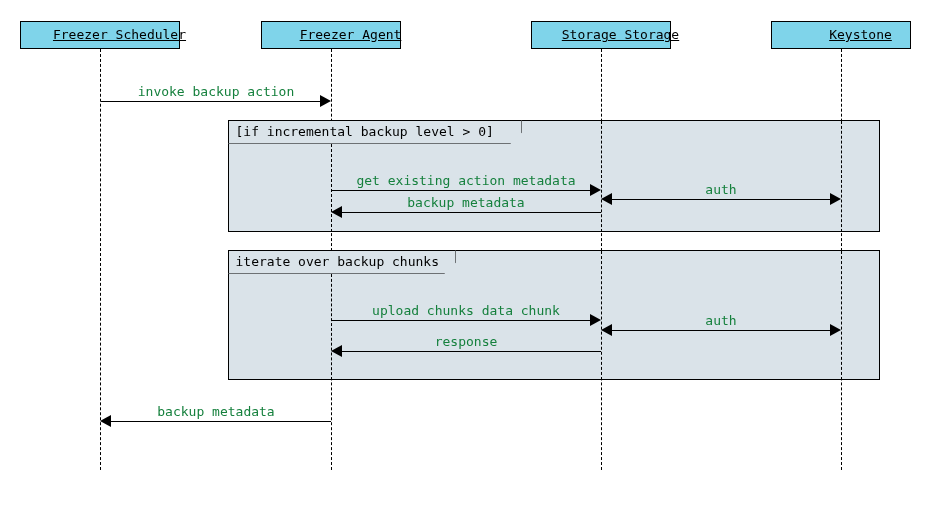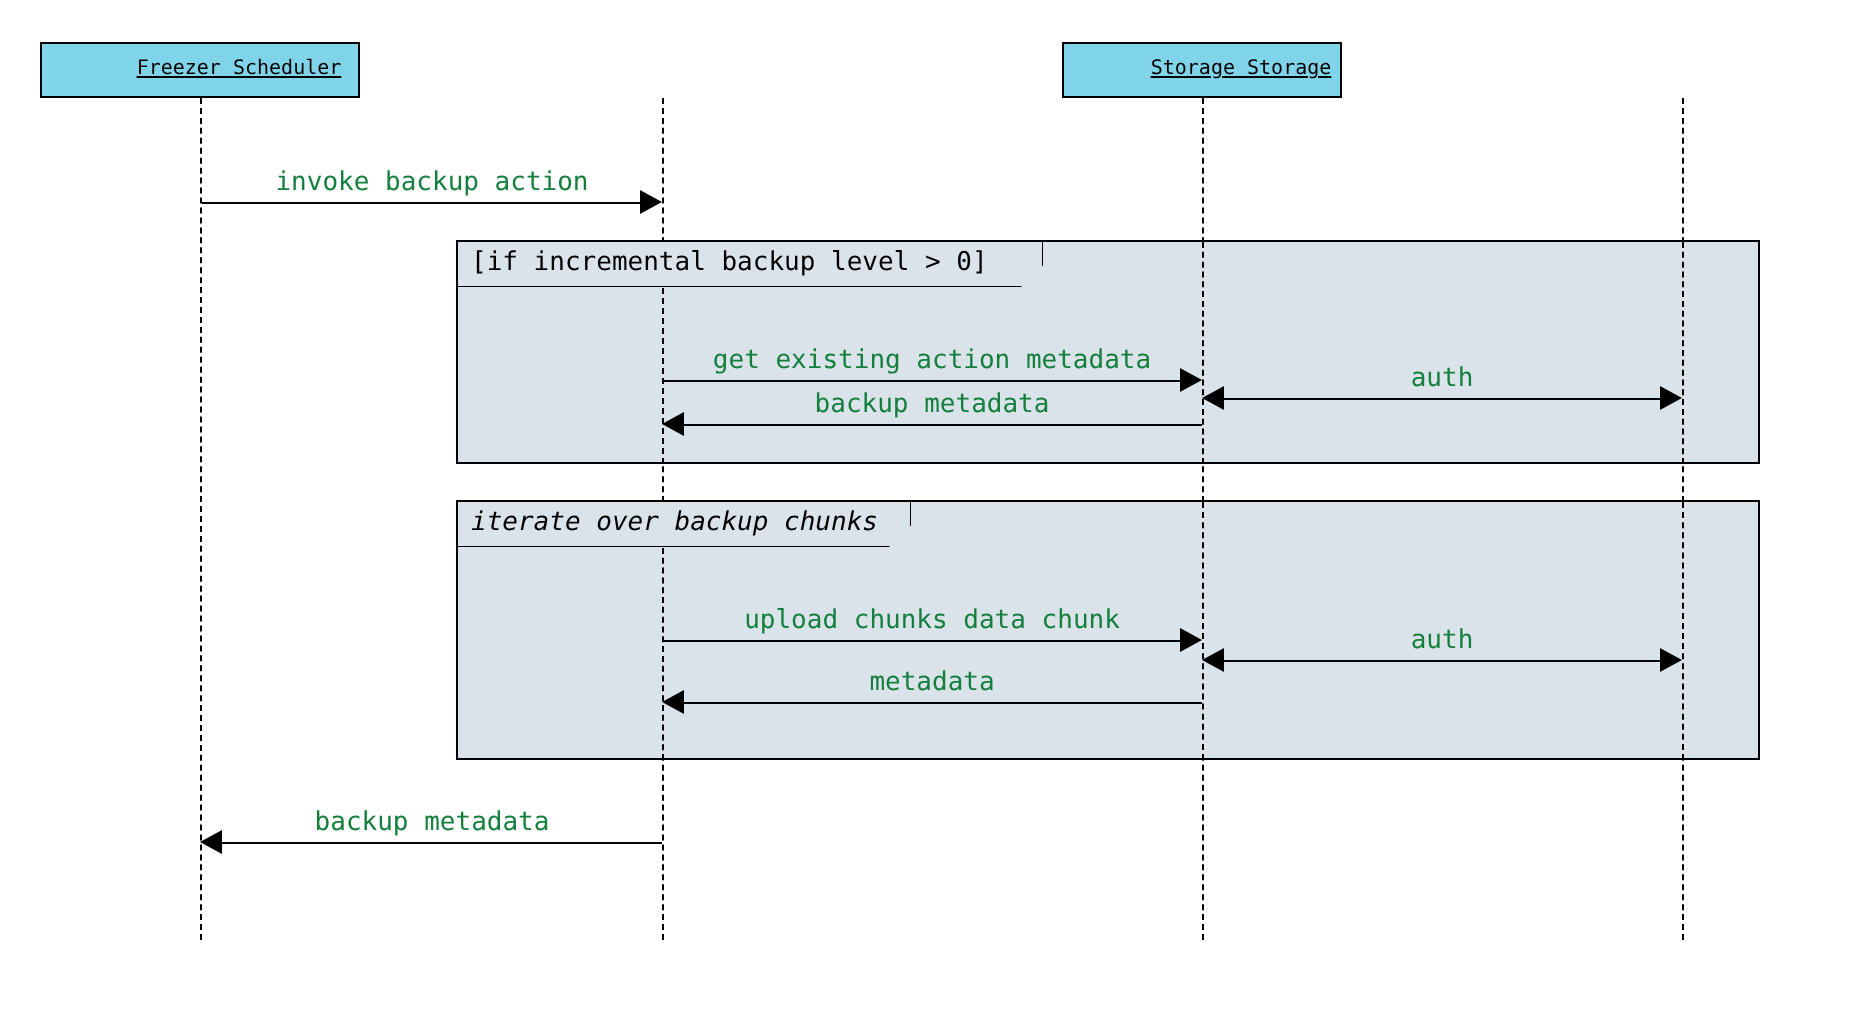--- a/index.html
+++ b/index.html
@@ -22,21 +22,21 @@
     position: absolute;
     box-sizing: border-box;
     height: 28px;
     border: 1.5px solid #000000;
     background: #7FD4EA;
     display: flex;
     align-items: center;
     justify-content: center;
   }
   .participant-label {
-    font-size: 10px;
+    font-size: 13px;
     line-height: 14px;
     color: #000000;
     text-decoration: underline;
     letter-spacing: 0px;
     white-space: nowrap;
     margin-left: 39px;
   }
   
   .lifeline {
     position: absolute;
@@ -104,25 +104,31 @@
 </style>
 </head>
 <body>
 
 <div id="diagram">
 
   <div class="participant" style="left:20px; top:21px; width:160px;">
     <span class="participant-label">Freezer Scheduler</span>
   </div>
 
+  <div class="participant" style="left:261px; width:140px; top:21px;">
+    <span class="participant-label">Freezer Agent</span>
+  </div>
 
   <div class="participant" style="left:531px; width:140px; top:21px;">
     <span class="participant-label">Storage Storage</span>
   </div>
 
+  <div class="participant" style="left:771px; width:140px; top:21px;">
+    <span class="participant-label">Keystone</span>
+  </div>
 
   <div class="lifeline" style="left:100px; top:49px; height:421px;"></div>
   <div class="lifeline" style="left:331px; top:49px; height:421px;"></div>
   <div class="lifeline" style="left:601px; top:49px; height:421px;"></div>
   <div class="lifeline" style="left:841px; top:49px; height:421px;"></div>
 
   <div class="msg-label" style="left:216px; top:85px;">invoke backup action</div>
   <div class="msg-line" style="left:101px; top:101px; width:220px;"></div>
   <div class="arrowhead right" style="left:320px; top:95px;"></div>
 
@@ -142,40 +148,40 @@
 
   <div class="msg-label" style="left:721px; top:183px;">auth</div>
   <div class="msg-line" style="left:611px; top:199px; width:220px;"></div>
   <div class="arrowhead left" style="left:601px; top:193px;"></div>
   <div class="arrowhead right" style="left:830px; top:193px;"></div>
 
   <div class="msg-label" style="left:466px; top:196px;">backup metadata</div>
   <div class="msg-line" style="left:341px; top:212px; width:260px;"></div>
   <div class="arrowhead left" style="left:331px; top:206px;"></div>
 
-  <div class="fragment" style="left:228px; top:250px; width:652px; height:130px;font-style:italic;">
+  <div class="fragment" style="left:228px; top:250px; width:652px; height:130px;">
     <div class="fragment-tab" style="width:228px;">
       <span class="fragment-tab-label">iterate over backup chunks</span>
     </div>
   </div>
 
   <div class="lifeline" style="left:331px; top:274px; height:106px;"></div>
   <div class="lifeline" style="left:601px; top:251px; height:129px;"></div>
   <div class="lifeline" style="left:841px; top:251px; height:129px;"></div>
 
   <div class="msg-label" style="left:466px; top:304px;">upload chunks data chunk</div>
   <div class="msg-line" style="left:332px; top:320px; width:259px;"></div>
   <div class="arrowhead right" style="left:590px; top:314px;"></div>
 
   <div class="msg-label" style="left:721px; top:314px;">auth</div>
   <div class="msg-line" style="left:611px; top:330px; width:220px;"></div>
   <div class="arrowhead left" style="left:601px; top:324px;"></div>
   <div class="arrowhead right" style="left:830px; top:324px;"></div>
 
-  <div class="msg-label" style="left:466px; top:335px;">metadata</div>
+  <div class="msg-label" style="left:466px; top:335px;">response</div>
   <div class="msg-line" style="left:341px; top:351px; width:260px;"></div>
   <div class="arrowhead left" style="left:331px; top:345px;"></div>
 
   <div class="msg-label" style="left:216px; top:405px;">backup metadata</div>
   <div class="msg-line" style="left:110px; top:421px; width:221px;"></div>
   <div class="arrowhead left" style="left:100px; top:415px;"></div>
 
 </div>
 
 </body></html>

